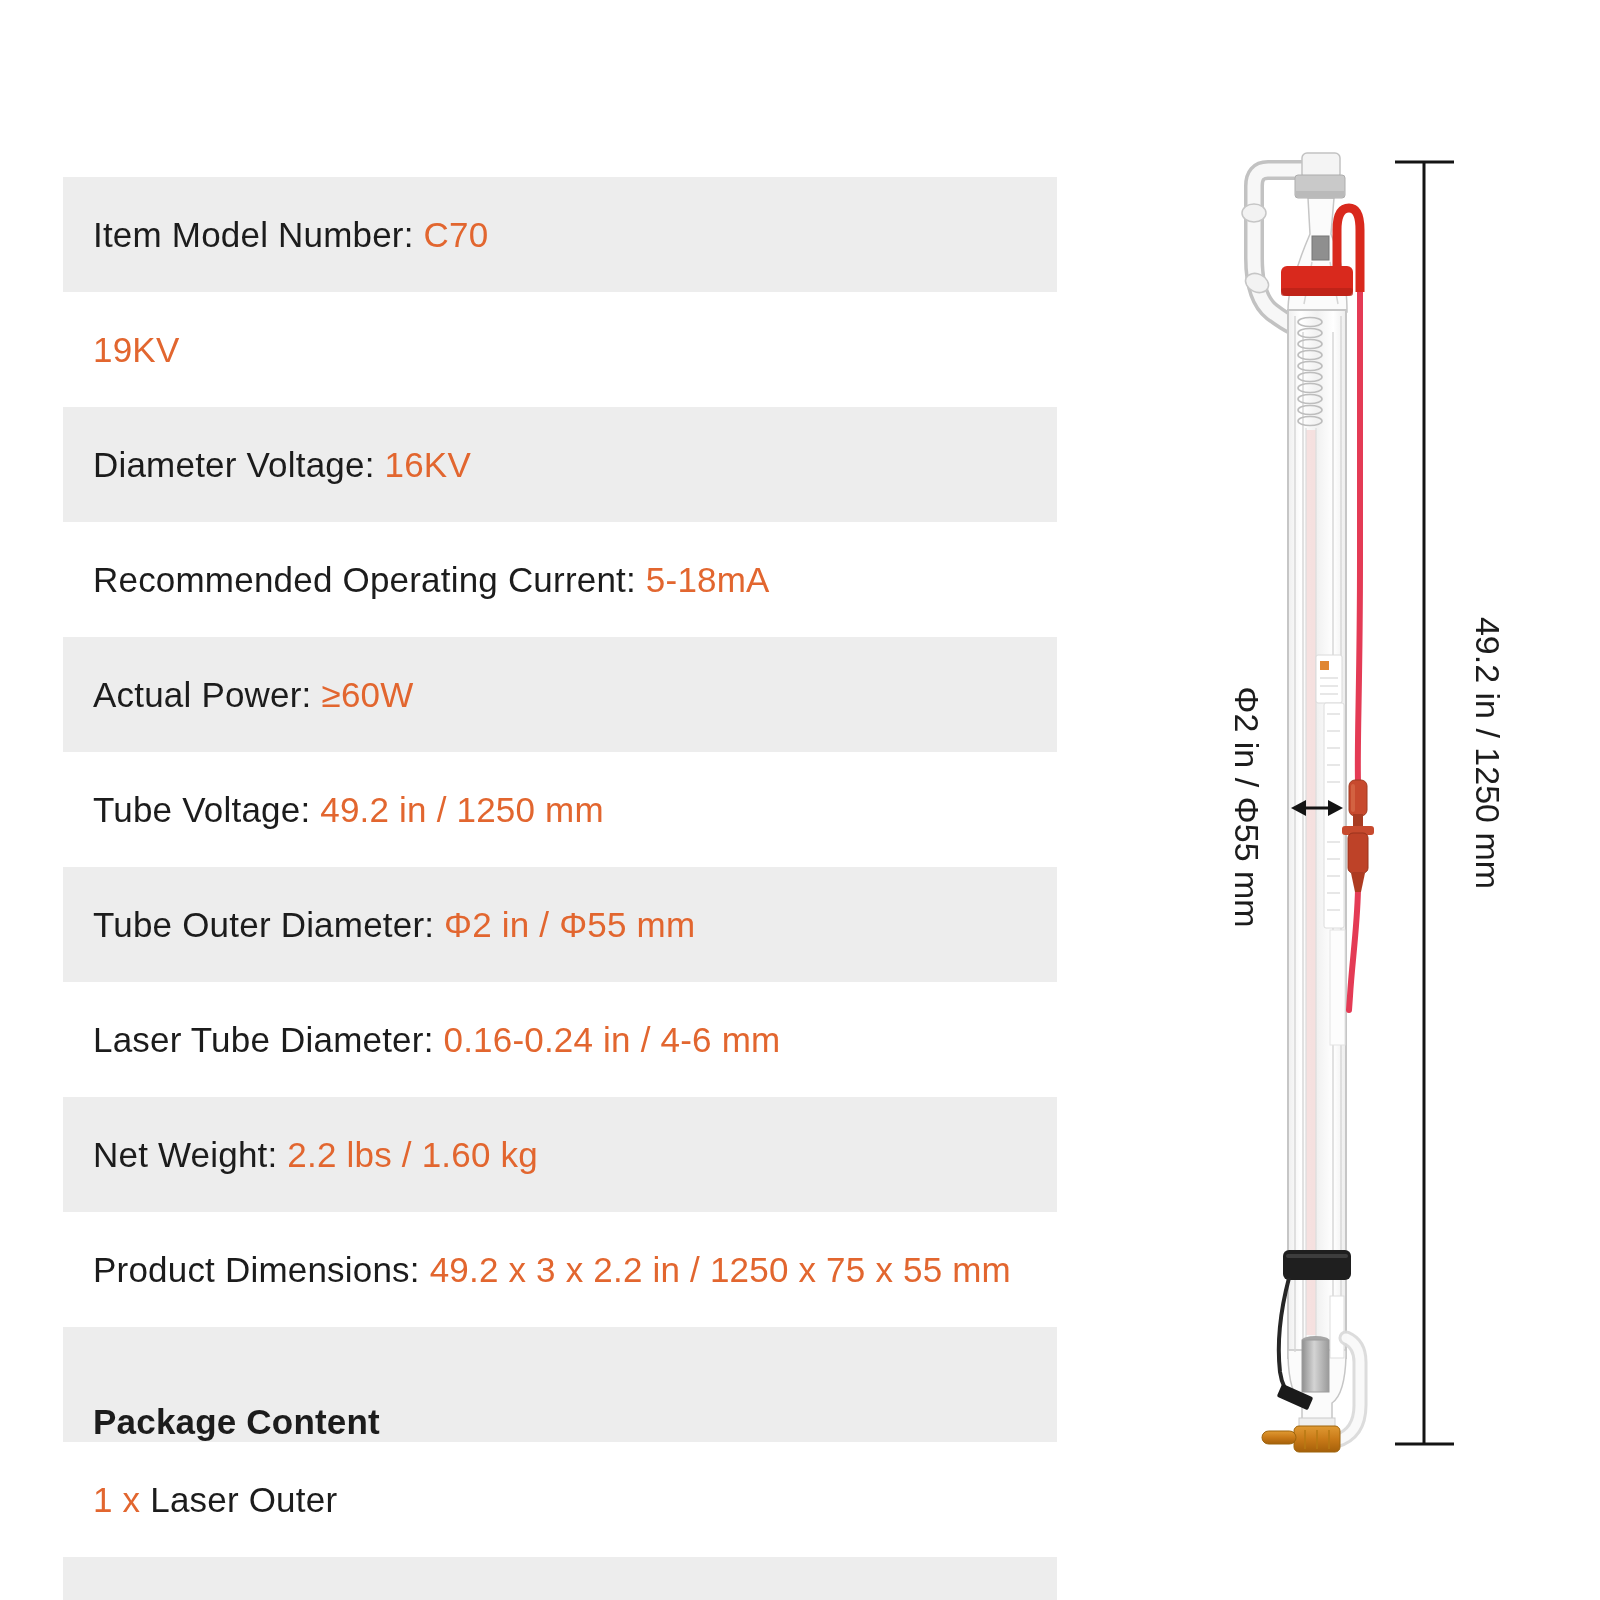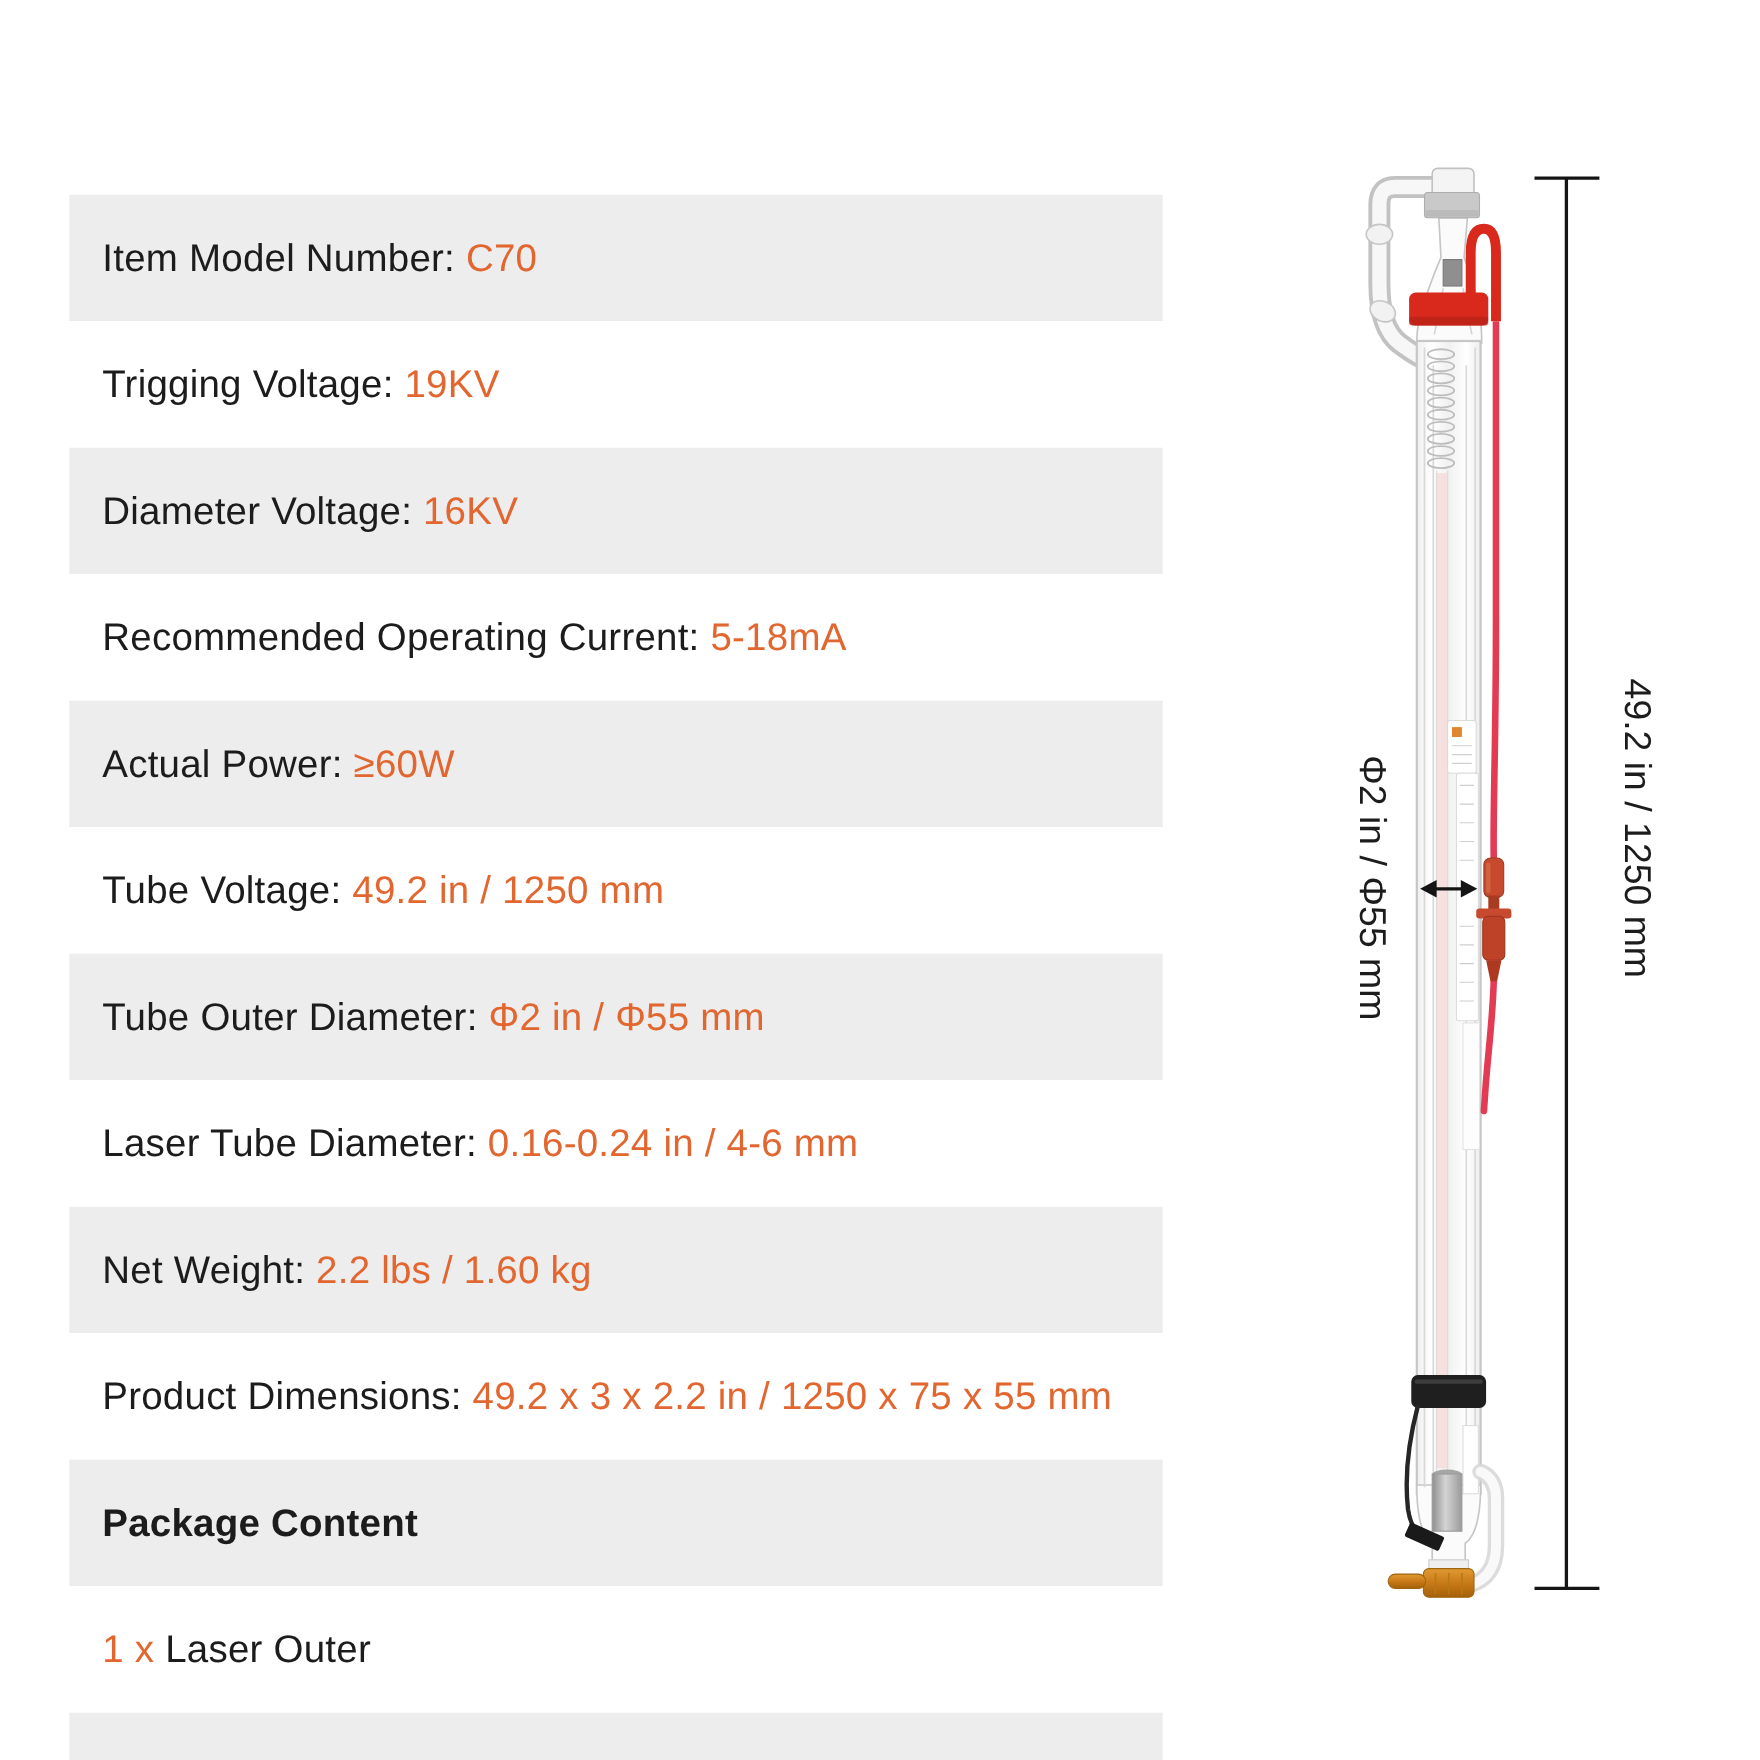--- a/index.html
+++ b/index.html
@@ -22,21 +22,21 @@
     height:115px;
     display:flex;align-items:center;
     padding-left:30px;
     box-sizing:border-box;
     font-size:35px;
     letter-spacing:0.2px;
     white-space:pre;
     background:#ffffff;
   }
   .spec-row:nth-child(odd){background:var(--row-gray,#EDEDED);}
-  .spec-row.bold{font-weight:700;}
+  .spec-row.bold{font-weight:700;align-items:flex-end;}
   .spec-row .accent{color:var(--accent,#E2662F);}
   .spec-row .plain{color:var(--text-dark,#1c1c1c);}
 
   
   .diagram-svg{position:absolute;left:0;top:0;width:1600px;height:1600px;pointer-events:none;}
 
   .dim-label{
     position:absolute;
     display:flex;align-items:center;justify-content:center;
     font-size:34px;
@@ -48,21 +48,21 @@
   .dim-length{left:1323px;top:733px;width:330px;height:40px;}
   .dim-diameter{left:1107px;top:787px;width:280px;height:40px;}
 </style>
 </head>
 <body>
 
 <div class="page">
 
   <div class="spec-table" id="spec-table">
       <div class="spec-row"><span class="plain">Item Model Number: </span><span class="accent">C70</span></div>
-      <div class="spec-row"><span class="plain">Trigging Voltage: </span><span class="accent">19KV</span></div>
+      <div class="spec-row"><span class="accent">19KV</span></div>
       <div class="spec-row"><span class="plain">Diameter Voltage: </span><span class="accent">16KV</span></div>
       <div class="spec-row"><span class="plain">Recommended Operating Current: </span><span class="accent">5-18mA</span></div>
       <div class="spec-row"><span class="plain">Actual Power: </span><span class="accent">≥60W</span></div>
       <div class="spec-row"><span class="plain">Tube Voltage: </span><span class="accent">49.2 in / 1250 mm</span></div>
       <div class="spec-row"><span class="plain">Tube Outer Diameter: </span><span class="accent">Φ2 in / Φ55 mm</span></div>
       <div class="spec-row"><span class="plain">Laser Tube Diameter: </span><span class="accent">0.16-0.24 in / 4-6 mm</span></div>
       <div class="spec-row"><span class="plain">Net Weight: </span><span class="accent">2.2 lbs / 1.60 kg</span></div>
       <div class="spec-row"><span class="plain">Product Dimensions: </span><span class="accent">49.2 x 3 x 2.2 in / 1250 x 75 x 55 mm</span></div>
       <div class="spec-row bold"><span class="plain">Package Content</span></div>
       <div class="spec-row"><span class="accent">1 x</span><span class="plain"> Laser Outer</span></div>

